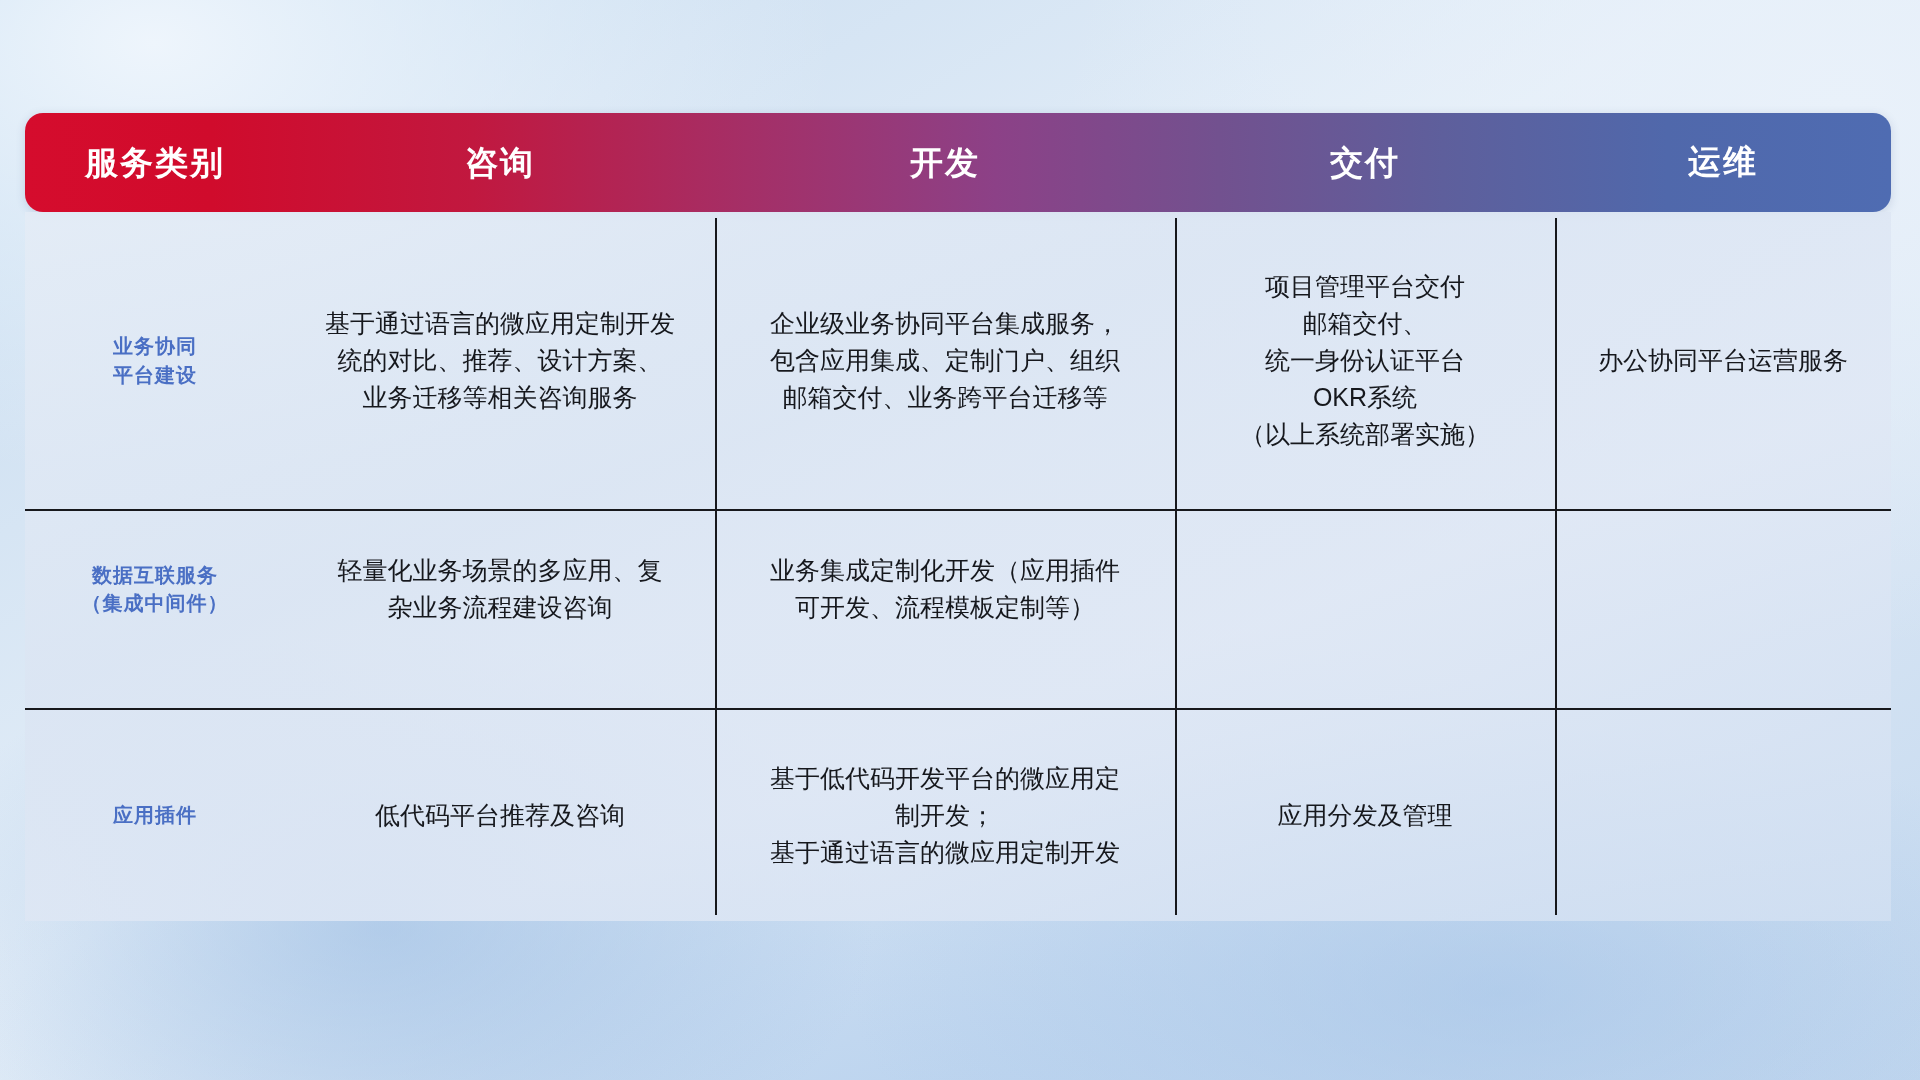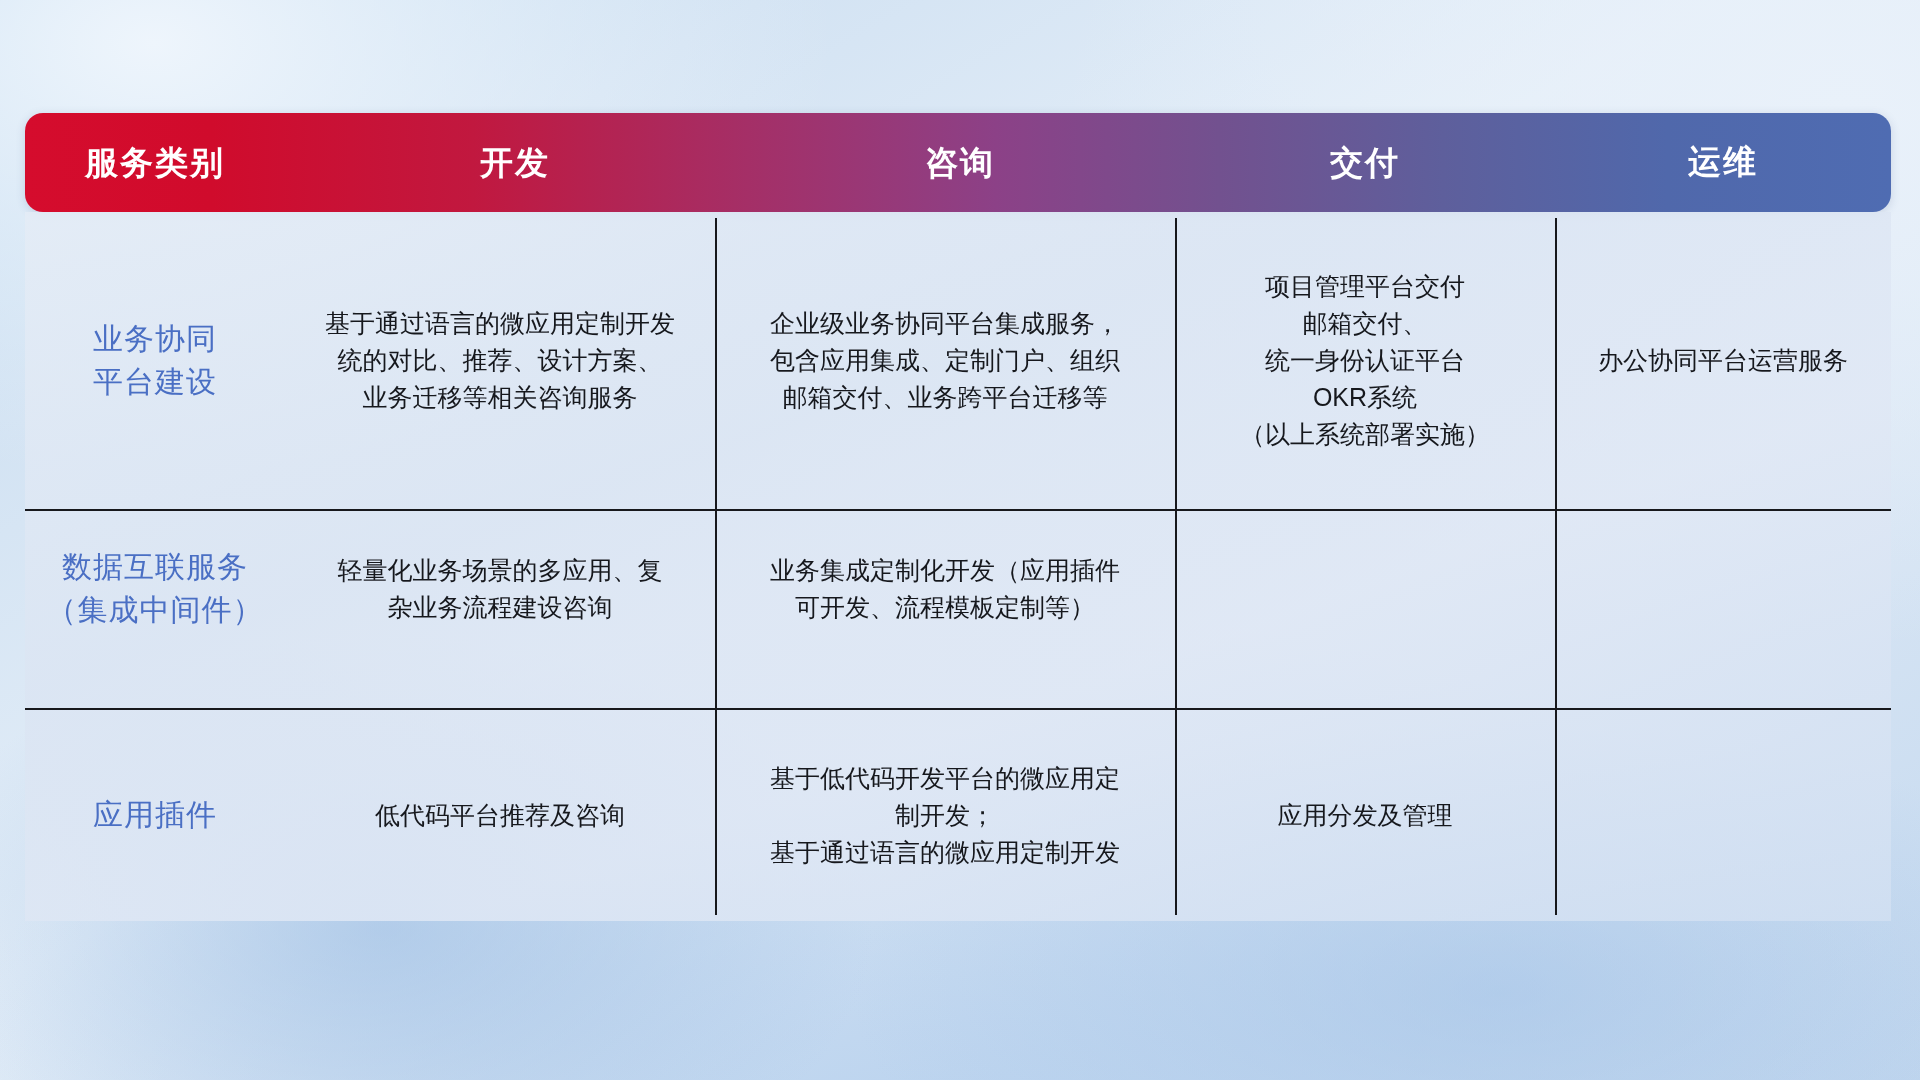--- a/index.html
+++ b/index.html
@@ -123,44 +123,44 @@
     border-radius: 31px;
   }
   .c-label { width: 260px; }
   .c1 { width: 430px; }
   .c2 { width: 460px; }
   .c3 { width: 380px; }
   .c4 { width: 336px; font-family: Liberation Serif, serif; }
 
   .cat {
     color: #4a6fc4;
-    font-size: 30px;
-    font-weight: normal;
+    font-size: 20px;
+    font-weight: bold;
     line-height: 1.42;
     letter-spacing: 1px;
     white-space: pre-line;
   }
   .txt {
     color: #16181d;
     font-size: 25px;
     line-height: 1.48;
     white-space: pre-line;
   }
 </style>
 </head>
 <body>
 
 <div id="bg"></div>
 
 <div id="table-wrap">
 
   <div id="header-row">
     <div class="hcell c-label">服务类别</div>
+    <div class="hcell c1">咨询</div>
     <div class="hcell c2">开发</div>
-    <div class="hcell c1">咨询</div>
     <div class="hcell c3">交付</div>
     <div class="hcell c4">运维</div>
   </div>
 
   <div id="body-panel">
 
     <div class="vline" style="left:690px"></div>
     <div class="vline" style="left:1150px"></div>
     <div class="vline" style="left:1530px"></div>
 

